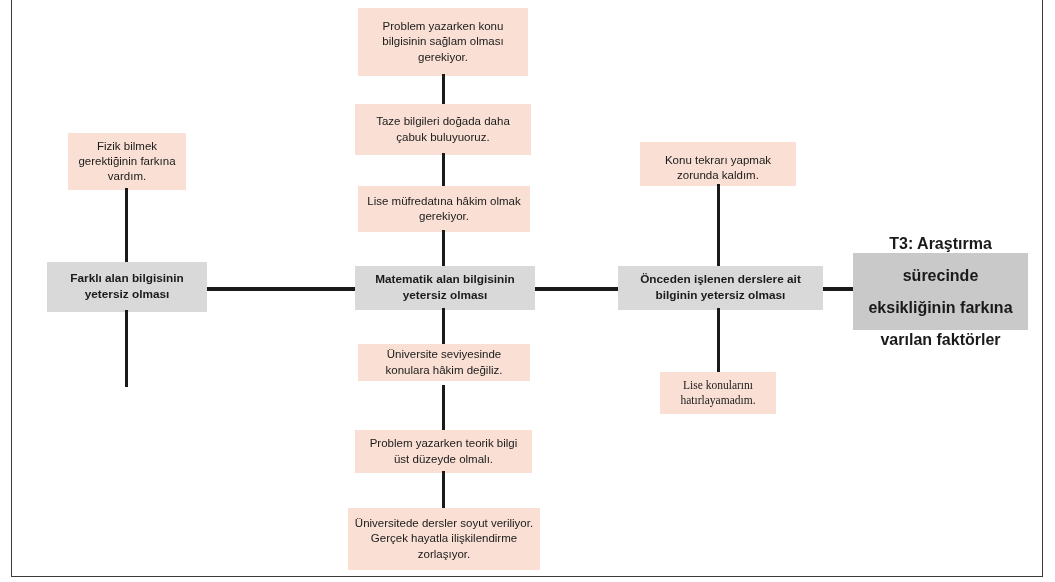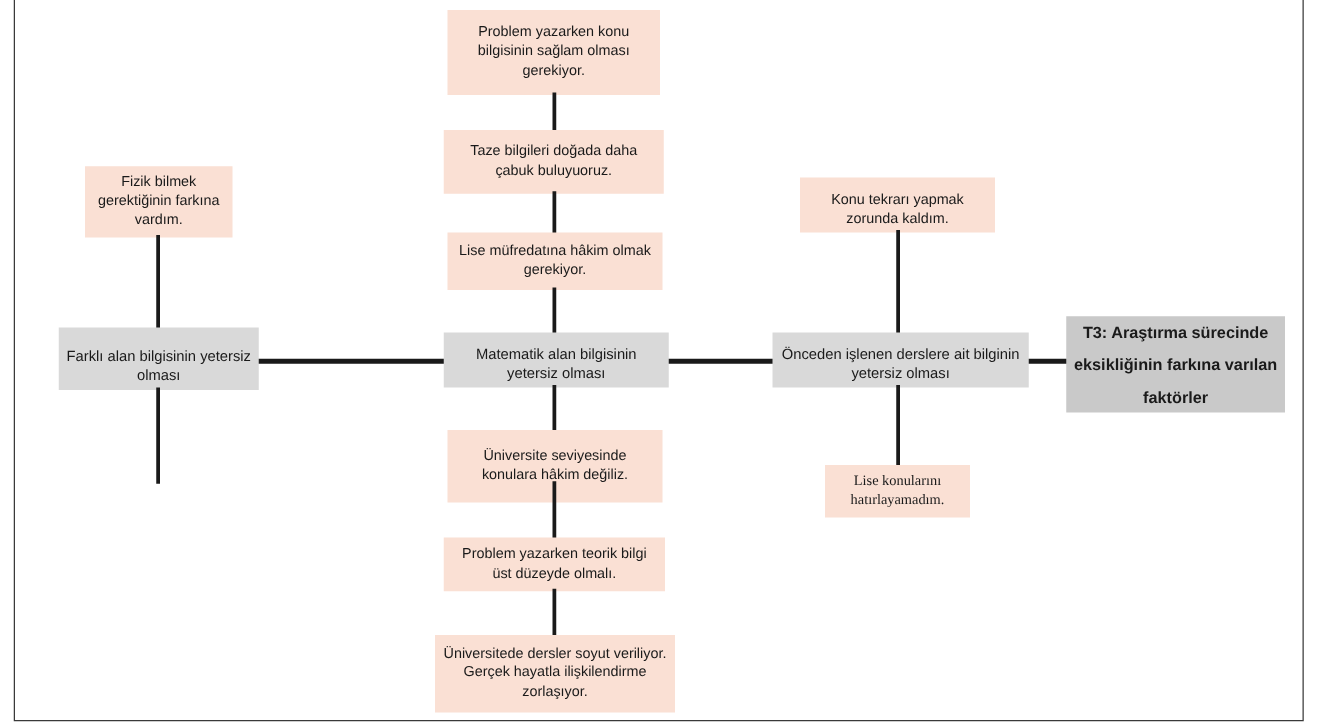--- a/index.html
+++ b/index.html
@@ -42,26 +42,25 @@
     padding: 3px 6px;
   }
   .node-pink {
     background: #fae0d4;
     font-size: 11.5px;
     font-weight: 400;
   }
   .node-gray {
     background: #d9d9d9;
     font-size: 11.8px;
-    font-weight: normal;
-    align-items: flex-end;
+    font-weight: bold;
   }
   .node-theme {
     background: #c9c9c9;
-    font-size: 13px;
+    font-size: 16px;
     font-weight: bold;
     line-height: 2.0;
   }
   .node span {
     display: block;
   }
   
   .conn {
     position: absolute;
     background: #1a1a1a;
@@ -108,21 +107,21 @@
   <div class="node node-pink" style="left:358px; top:186px; width:172px; height:46px;">
     <span>Lise müfredatına hâkim olmak gerekiyor.</span>
   </div>
   <div class="conn conn-v" style="left:442px; top:230px; height:38px;"></div>
 
   <div class="node node-gray" style="left:355px; top:266px; width:180px; height:44px;">
     <span>Matematik alan bilgisinin yetersiz olması</span>
   </div>
 
   <div class="conn conn-v" style="left:442px; top:308px; height:38px;"></div>
-  <div class="node node-pink" style="left:358px; top:344px; width:172px; height:58px;justify-content:center;">
+  <div class="node node-pink" style="left:358px; top:344px; width:172px; height:37px;justify-content:center;">
     <span>Üniversite seviyesinde konulara hâkim değiliz.</span>
   </div>
 
   <div class="conn conn-v" style="left:442px; top:385px; height:47px;"></div>
   <div class="node node-pink" style="left:355px; top:430px; width:177px; height:43px;">
     <span>Problem yazarken teorik bilgi üst düzeyde olmalı.</span>
   </div>
 
   <div class="conn conn-v" style="left:442px; top:471px; height:39px;"></div>
   <div class="node node-pink" style="left:348px; top:508px; width:192px; height:62px;">

